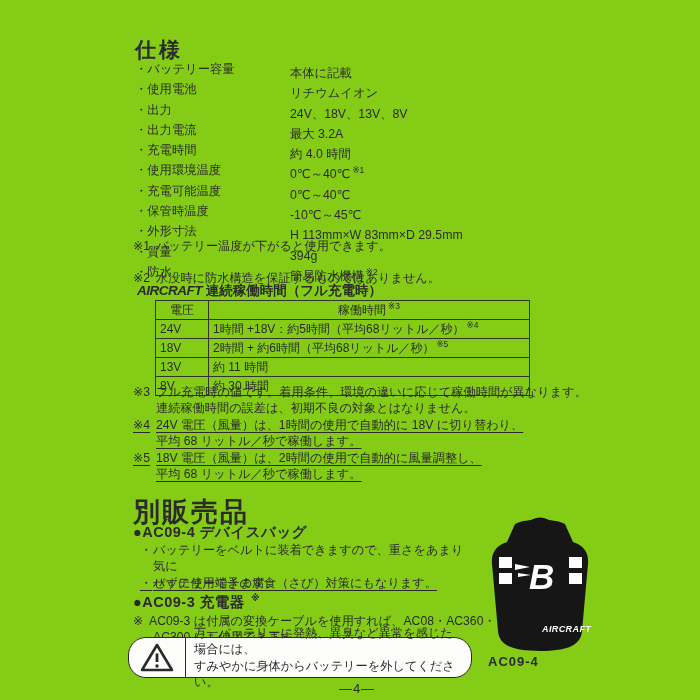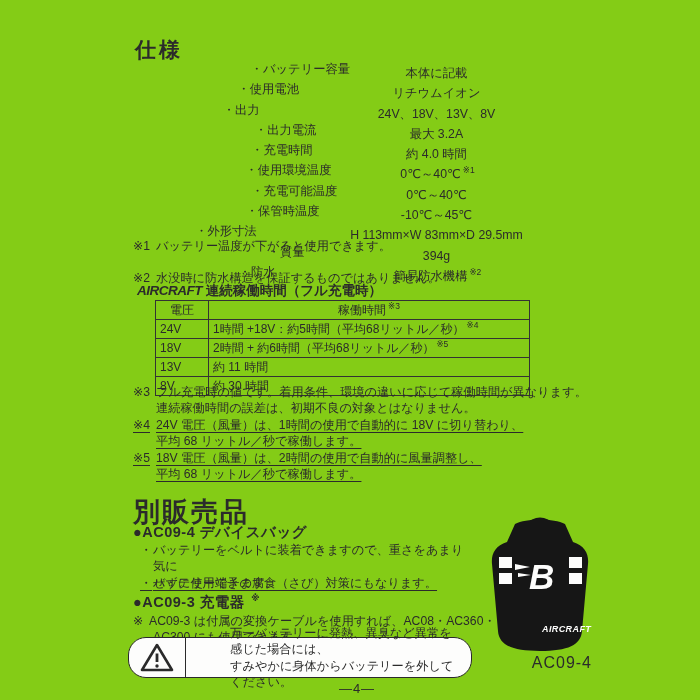--- a/index.html
+++ b/index.html
@@ -4,21 +4,21 @@
 <style>
   html,body{margin:0;padding:0;background:#ffffff;}
   .page{
     position:relative;width:700px;height:700px;background:#84cc16;
     color:#2b2b2b;font-family:"Liberation Sans","DejaVu Sans",sans-serif;
     overflow:hidden;
   }
   .abs{position:absolute;}
   .doc-title{font-size:21px;font-weight:bold;letter-spacing:3px;}
   .spec-list{left:135px;top:61px;width:450px;}
-  .spec-row{display:flex;line-height:16.2px;font-size:12.3px;justify-content:center;}
+  .spec-row{display:flex;line-height:16.2px;font-size:12.3px;}
   .spec-label{width:155px;flex-shrink:0;}
   sup.fn{font-size:8.5px;vertical-align:super;margin-left:2px;}
   .note{display:flex;font-size:12.2px;line-height:16.3px;}
   .note .marker{width:23px;flex-shrink:0;}
   .note .marker.narrow{width:16px;}
   .u{text-decoration:underline;text-underline-offset:3px;}
   .tbl-heading{font-size:13.5px;font-weight:bold;}
   .logo{font-style:italic;font-weight:900;letter-spacing:-0.5px;}
   table.runtime{border-collapse:collapse;}
   table.runtime th,table.runtime td{
@@ -29,25 +29,24 @@
   td.volt{width:44px;text-align:left;}
   td.time{width:312px;text-align:left;padding-left:7px;}
   .sec-title{font-size:27px;font-weight:bold;letter-spacing:2px;}
   .item-heading{font-size:14.5px;font-weight:bold;letter-spacing:0.5px;}
   .bullet{display:flex;font-size:12.2px;line-height:16.4px;}
   .bullet .marker{width:13px;flex-shrink:0;}
   .warn-box{
     left:128px;top:637px;width:342px;height:39px;
     border:1.6px solid #2a2a2a;border-radius:18px;display:flex;align-items:stretch;
     background:#fdfdfc;
-    gap:36px;
   }
   .warn-icon{width:56px;border-right:1.6px solid #2a2a2a;display:flex;align-items:center;justify-content:center;flex-shrink:0;}
   .warn-text{padding:2px 8px;font-size:12.2px;line-height:16.5px;display:flex;flex-direction:column;justify-content:center;}
-  .bag-caption{left:488px;top:654px;width:104px;text-align:right;font-size:16px;font-weight:normal;letter-spacing:1px;}
+  .bag-caption{left:488px;top:654px;width:104px;text-align:left;font-size:13px;font-weight:bold;letter-spacing:1px;}
   .page-num{left:0;top:681px;width:714px;text-align:center;font-size:13px;letter-spacing:1px;}
 </style>
 </head>
 <body>
 
 <div class="page">
 
   <div class="abs doc-title" style="left:135px;top:36px;">仕様</div>
 
   <div class="abs spec-list">

